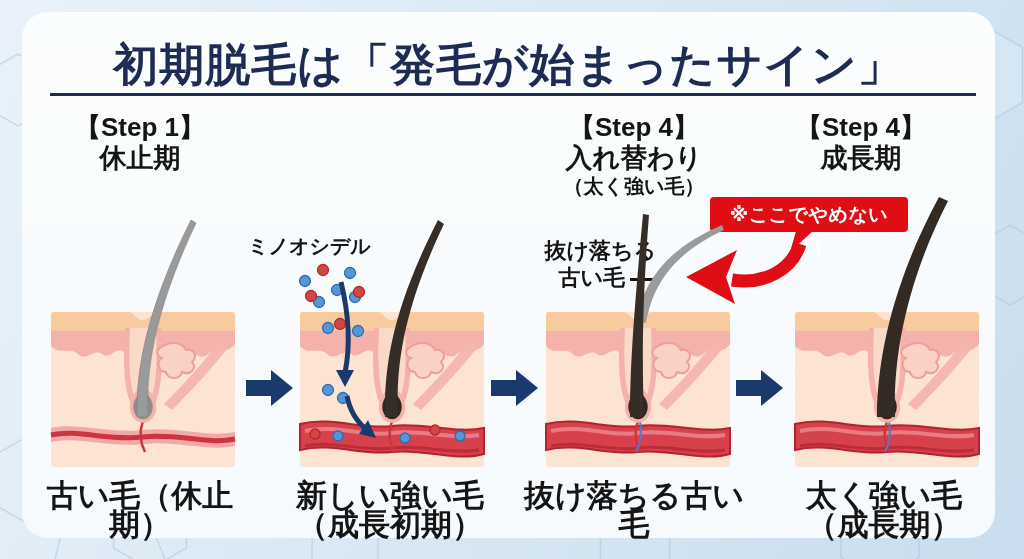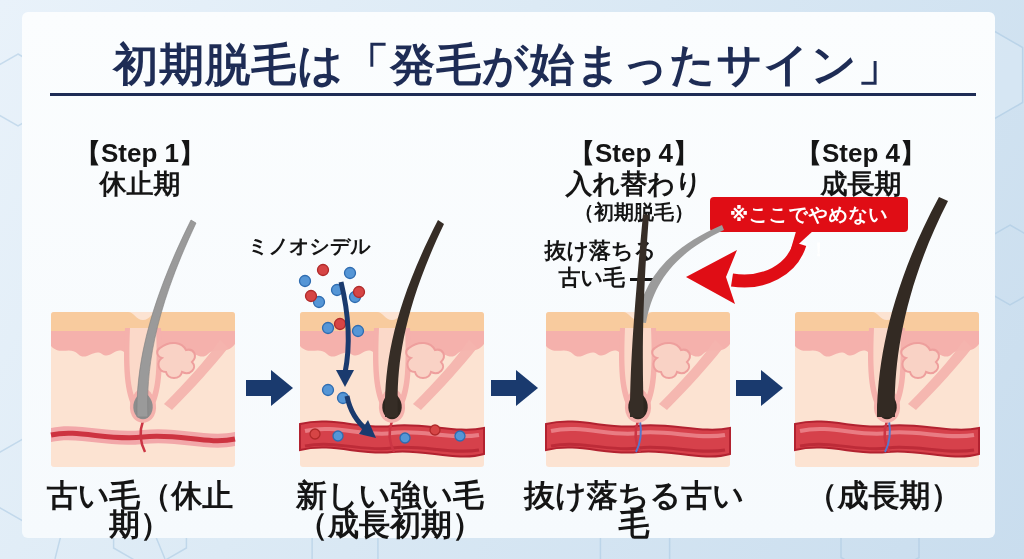--- a/index.html
+++ b/index.html
@@ -5,30 +5,30 @@
   html,body{margin:0;padding:0;}
   .stage{
     position:relative;width:1024px;height:559px;overflow:hidden;
     background:linear-gradient(120deg,#e9f2fa 0%,#dceaf5 40%,#c9ddee 100%);
     font-family:"Liberation Sans","DejaVu Sans",sans-serif;
   }
   .bg-pattern{position:absolute;left:0;top:0;width:1024px;height:559px;}
   .card{
     position:absolute;left:22px;top:12px;width:973px;height:526px;
     background:linear-gradient(180deg,#fbfdfe 0%,#f6fafd 100%);
-    border-radius:6px;
+    border-radius:26px;
   }
   .title{
     position:absolute;left:0;top:26px;width:973px;margin:0;
     text-align:center;font-size:45px;line-height:54px;font-weight:900;
     color:#1e2c55;letter-spacing:1px;
   }
   .title-underline{position:absolute;left:28px;top:81px;width:926px;height:3px;background:#1e2c55;}
 
-  .step-header{position:absolute;top:100px;width:240px;text-align:center;color:#151515;margin-top:26px;}
+  .step-header{position:absolute;top:100px;width:240px;text-align:center;color:#151515;}
   .step-header .step-label{font-size:26px;font-weight:800;line-height:30px;}
   .step-header .step-name{font-size:27px;font-weight:800;line-height:32px;}
   .step-header .step-sub{font-size:20px;font-weight:800;line-height:24px;}
   .step-header .step-sub:empty{display:none;}
   .hcol1{left:-2px}.hcol2{left:248px}.hcol3{left:492px}.hcol4{left:719px}
 
   .panel{position:absolute;top:178px;width:190px;height:280px;overflow:visible;}
   .pcol1{left:26px;--hair:#9a9a9a;--hair-dark:#8d8d8d;}
   .pcol2{left:275px;--hair:#362d26;--hair-dark:#2e261f;}
   .pcol3{left:521px;--hair:#362d26;--hair-dark:#2e261f;}
@@ -122,21 +122,21 @@
       <div class="step-label">【Step 1】</div>
       <div class="step-name">休止期</div>
 
     </div>
     <div class="step-header hcol2">
 
     </div>
     <div class="step-header hcol3">
       <div class="step-label">【Step 4】</div>
       <div class="step-name">入れ替わり</div>
-      <div class="step-sub">（初期脱毛）</div>
+      <div class="step-sub">（太く強い毛）</div>
     </div>
     <div class="step-header hcol4">
       <div class="step-label">【Step 4】</div>
       <div class="step-name">成長期</div>
 
     </div>
 
     <div class="minoxidil">ミノオシデル</div>
 
     <div class="falling-label">
@@ -250,16 +250,17 @@
     </div>
     <div class="caption ccol2">
       <div>新しい強い毛</div>
       <div class="cap2">（成長初期）</div>
     </div>
     <div class="caption ccol3">
       <div>抜け落ちる古い毛</div>
 
     </div>
     <div class="caption ccol4">
+      <div>太く強い毛</div>
       <div class="cap2">（成長期）</div>
     </div>
   </div>
 </div>
 
 </body></html>

